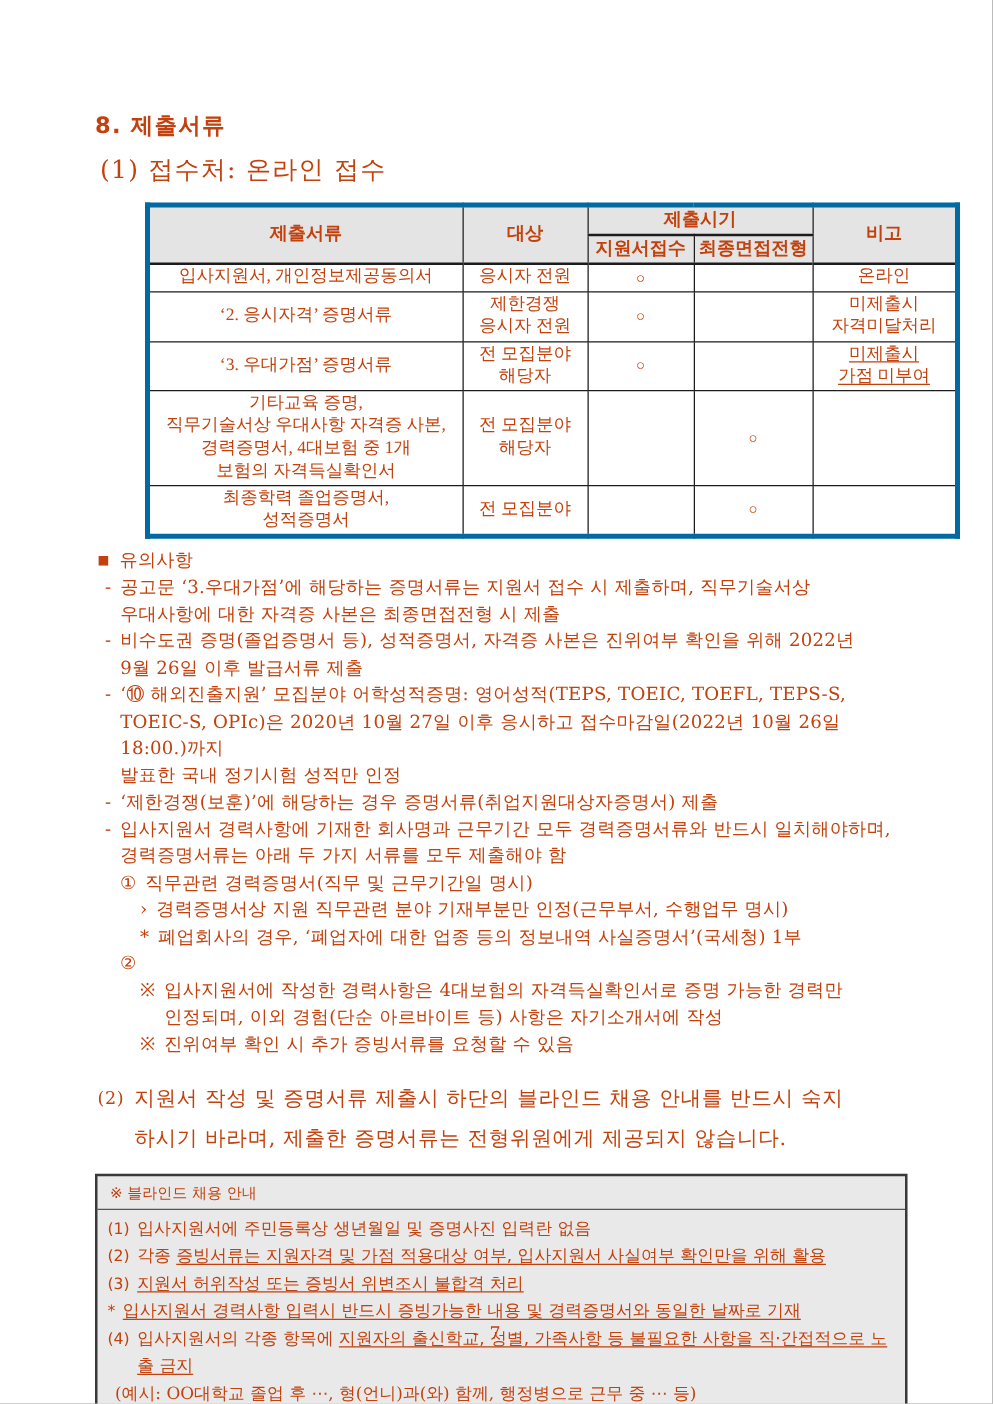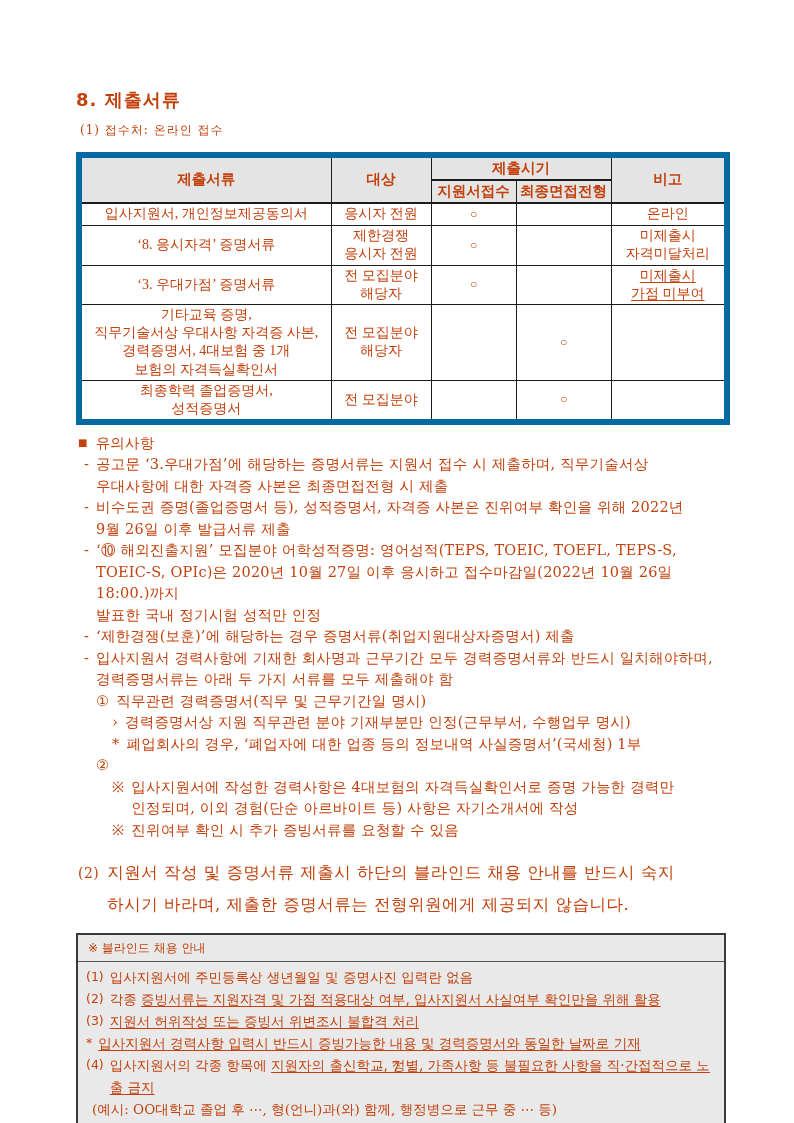--- a/index.html
+++ b/index.html
@@ -14,31 +14,32 @@
     overflow:hidden;
   }
   .content { padding:88px 68px 0 76px; }
 
   h1.sec {
     font-family:"DejaVu Sans","Liberation Sans",sans-serif;
     font-size:18px; font-weight:bold; letter-spacing:1px;
   }
   .sub-line {
     margin:10px 0 0 4px;
-    font-size:12px; letter-spacing:1px;
+    font-size:20px; letter-spacing:1px;
   }
 
   
   table.docs {
     margin-top:13px;
     width:648px;
     border-collapse:collapse;
     table-layout:fixed;
     font-size:14px;
-    border:6px solid #0369a1;
+    border:4px solid #0369a1;
+    margin-left:40px;
   }
   table.docs th, table.docs td {
     border:1px solid #1c1c1c;
     text-align:center; vertical-align:middle;
     padding:1px 2px;
     white-space:pre-line;
     line-height:1.3;
     font-family:Liberation Serif, serif;
   }
   table.docs th {
@@ -125,21 +126,21 @@
         <th>최종면접전형</th>
       </tr>
       <tr class="r1">
         <td>입사지원서, 개인정보제공동의서</td>
         <td>응시자 전원</td>
         <td class="mark">○</td>
         <td class="mark"></td>
         <td>온라인</td>
       </tr>
       <tr class="r2">
-        <td>‘8. 응시자격’ 증명서류</td>
+        <td>‘2. 응시자격’ 증명서류</td>
         <td>제한경쟁
 응시자 전원</td>
         <td class="mark">○</td>
         <td class="mark"></td>
         <td>미제출시
 자격미달처리</td>
       </tr>
       <tr class="r3">
         <td>‘3. 우대가점’ 증명서류</td>
         <td>전 모집분야

